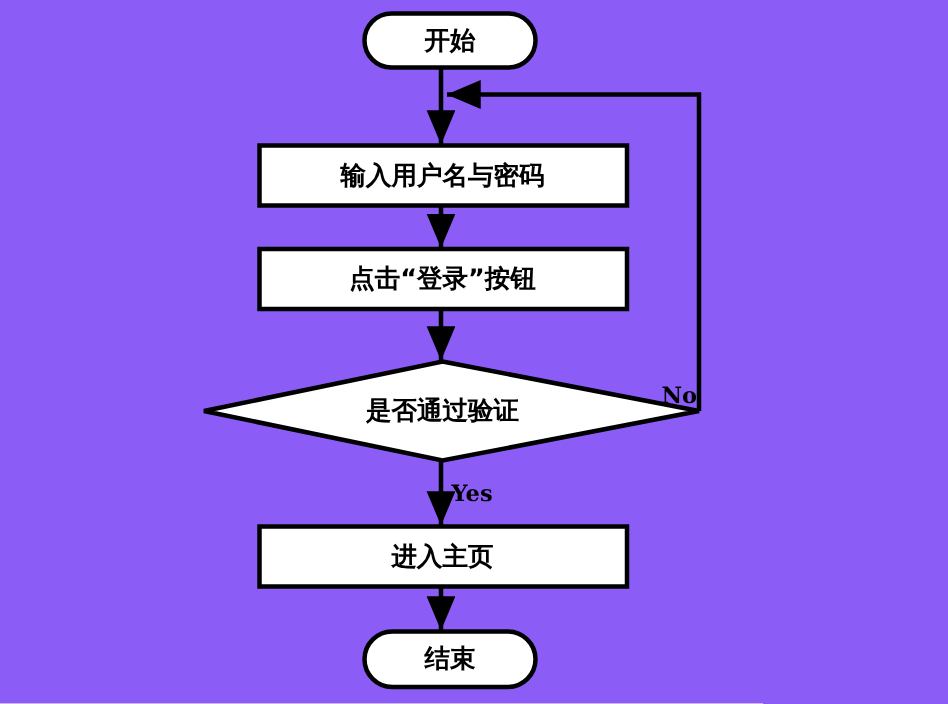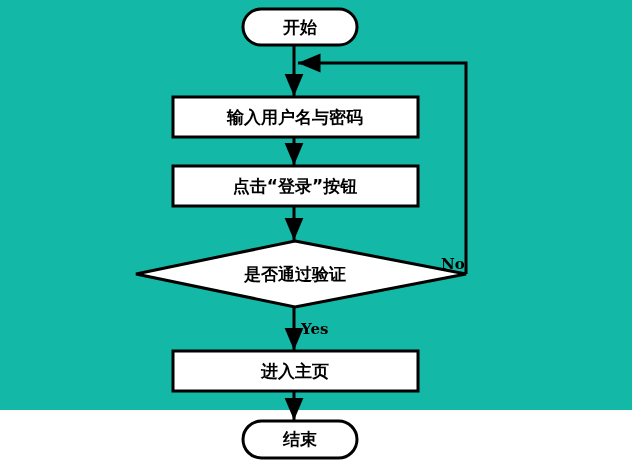--- a/index.html
+++ b/index.html
@@ -9,22 +9,22 @@
   }
   body {
     width: 632px;
     height: 469px;
     font-family: "Liberation Sans", "DejaVu Sans", sans-serif;
     overflow: hidden;
   }
   #flowchart-root {
     position: relative;
     width: 632px;
-    height: 410px;
-    background: #14b8a6;
+    height: 469px;
+    background: #8b5cf6;
   }
   svg.flow-canvas {
     position: absolute;
     left: 0;
     top: 0;
     width: 632px;
     height: 469px;
   }
   .node-shape {
     fill: #ffffff;

